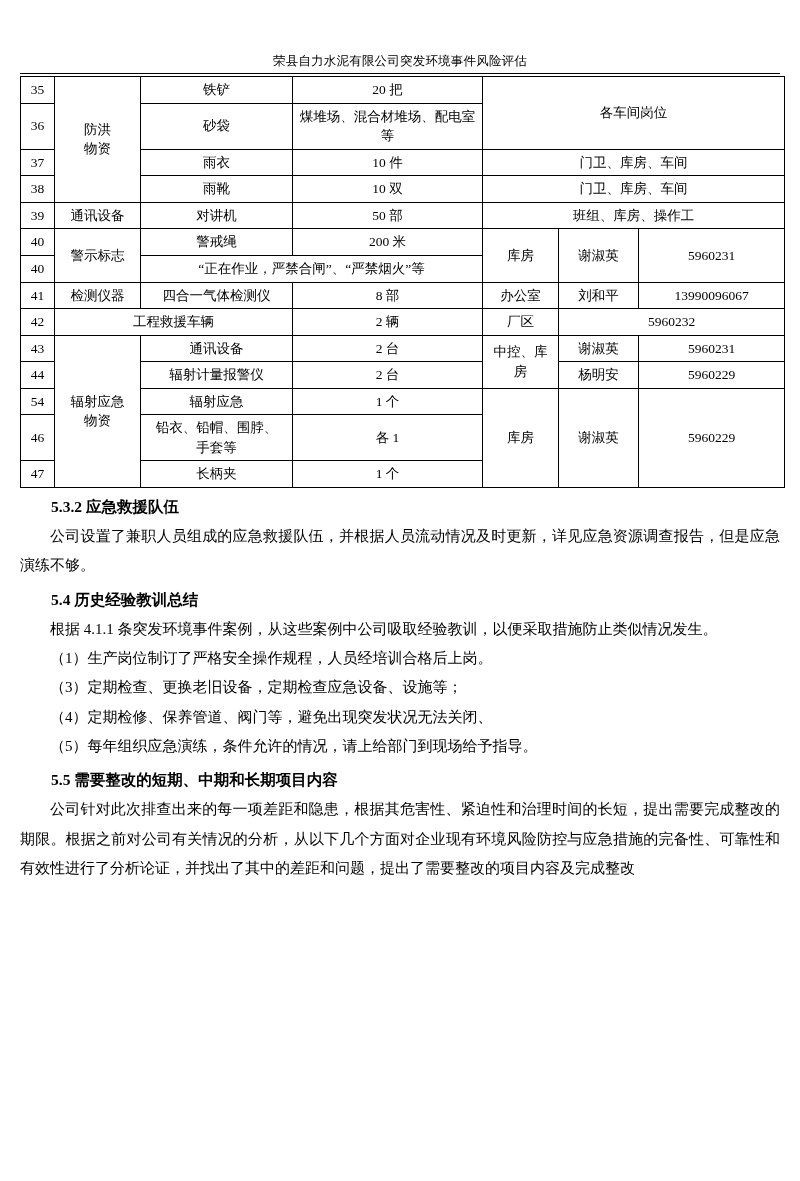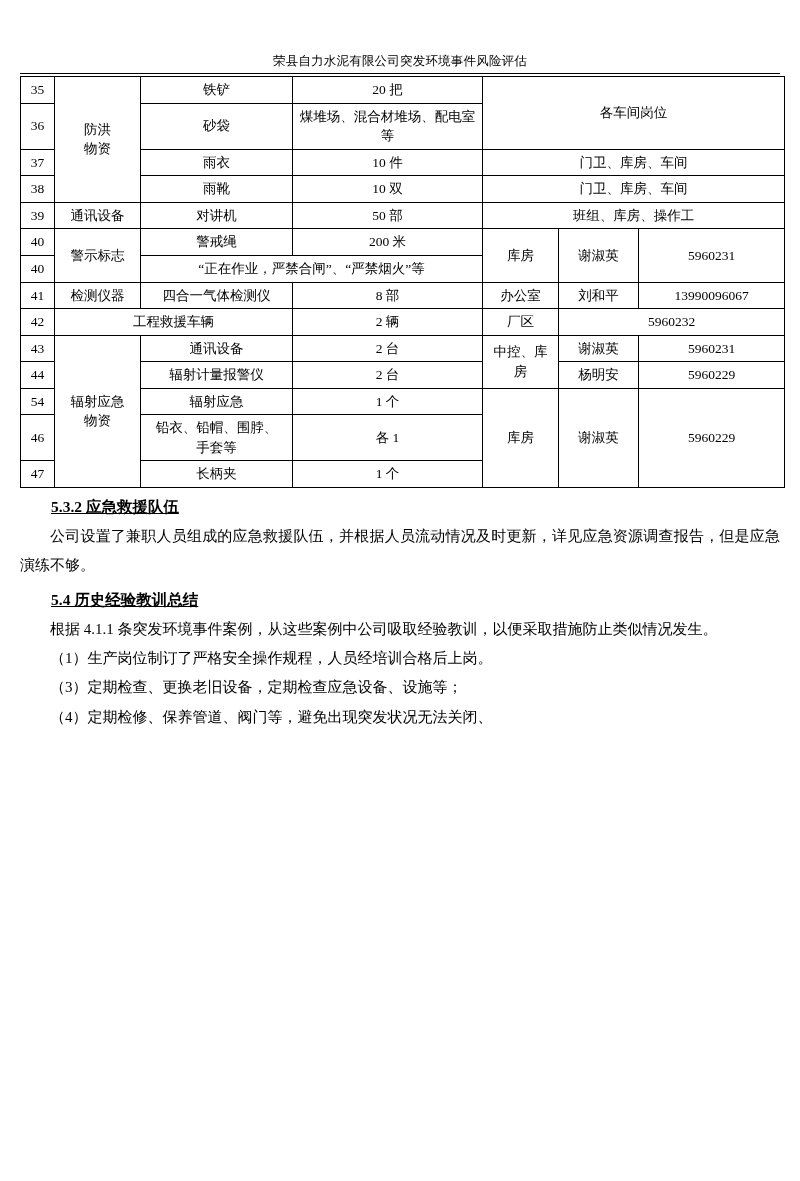--- a/index.html
+++ b/index.html
@@ -61,21 +61,20 @@
     margin: 0;
     text-justify: inter-ideograph;
   }
   .indent2 { text-indent: 2em; }
   .heading {
     font-size: 15.5px;
     font-weight: bold;
     line-height: 1.95;
     margin: 4px 0 0 0;
     text-indent: 2em;
-    text-decoration: underline;
   }
   .sec-block { margin-top: 2px; }
   .page-number {
     position: absolute;
     right: 32px;
     bottom: 16px;
     font-size: 17px;
     letter-spacing: 1px;
   }
   .w-num { width: 34px; }
@@ -237,17 +236,22 @@
 
   <div class="sec-block">
   </div>
 
   <div class="sec-block">
     <div class="heading">5.4 历史经验教训总结</div>
     <p class="body-text indent2">根据 4.1.1 条突发环境事件案例，从这些案例中公司吸取经验教训，以便采取措施防止类似情况发生。</p>
     <p class="body-text indent2">（1）生产岗位制订了严格安全操作规程，人员经培训合格后上岗。</p>
     <p class="body-text indent2">（3）定期检查、更换老旧设备，定期检查应急设备、设施等；</p>
     <p class="body-text indent2">（4）定期检修、保养管道、阀门等，避免出现突发状况无法关闭、</p>
-  </div>
-
+    <p class="body-text indent2">（5）每年组织应急演练，条件允许的情况，请上给部门到现场给予指导。</p>
+  </div>
+
+  <div class="sec-block">
+    <div class="heading">5.5 需要整改的短期、中期和长期项目内容</div>
+    <p class="body-text indent2">公司针对此次排查出来的每一项差距和隐患，根据其危害性、紧迫性和治理时间的长短，提出需要完成整改的期限。根据之前对公司有关情况的分析，从以下几个方面对企业现有环境风险防控与应急措施的完备性、可靠性和有效性进行了分析论证，并找出了其中的差距和问题，提出了需要整改的项目内容及完成整改</p>
+  </div>
 
   <div class="page-number">- 48 -</div>
 </div>
 
 </body></html>

